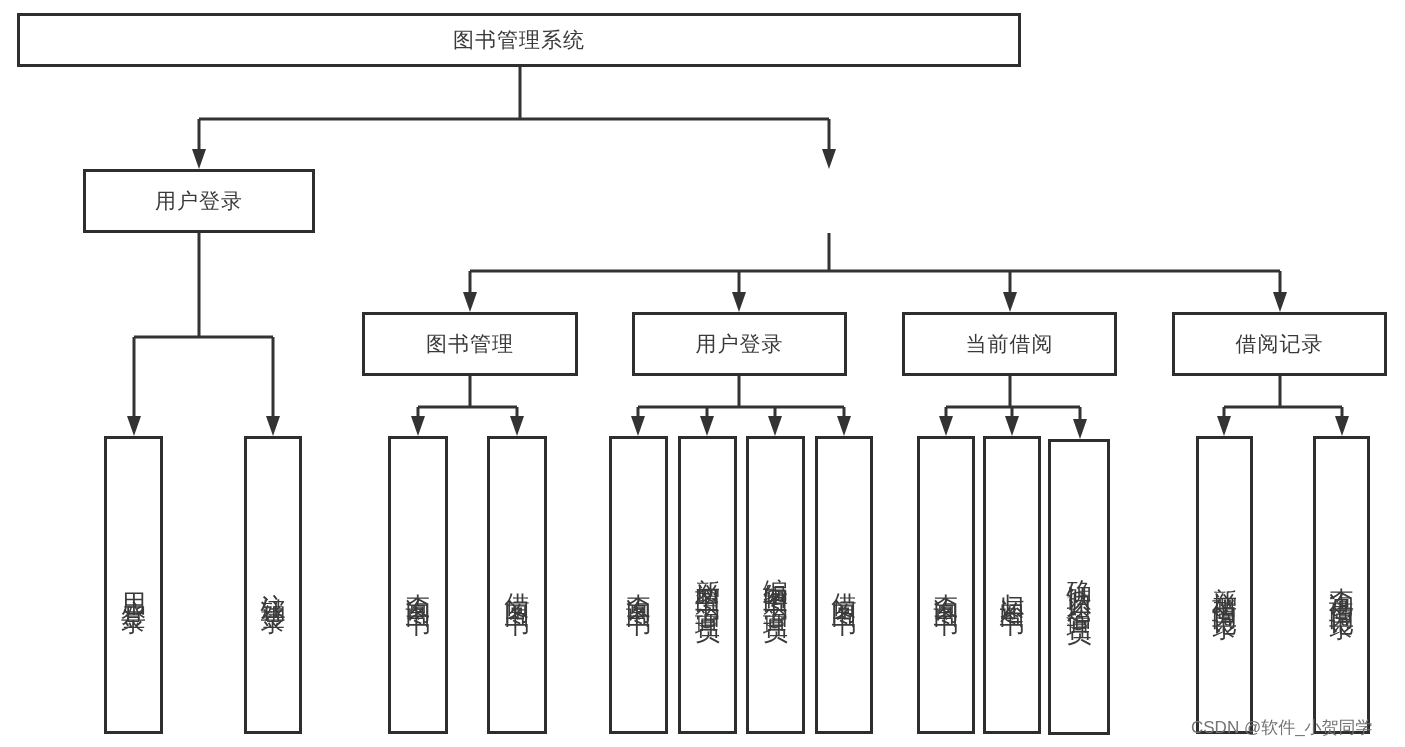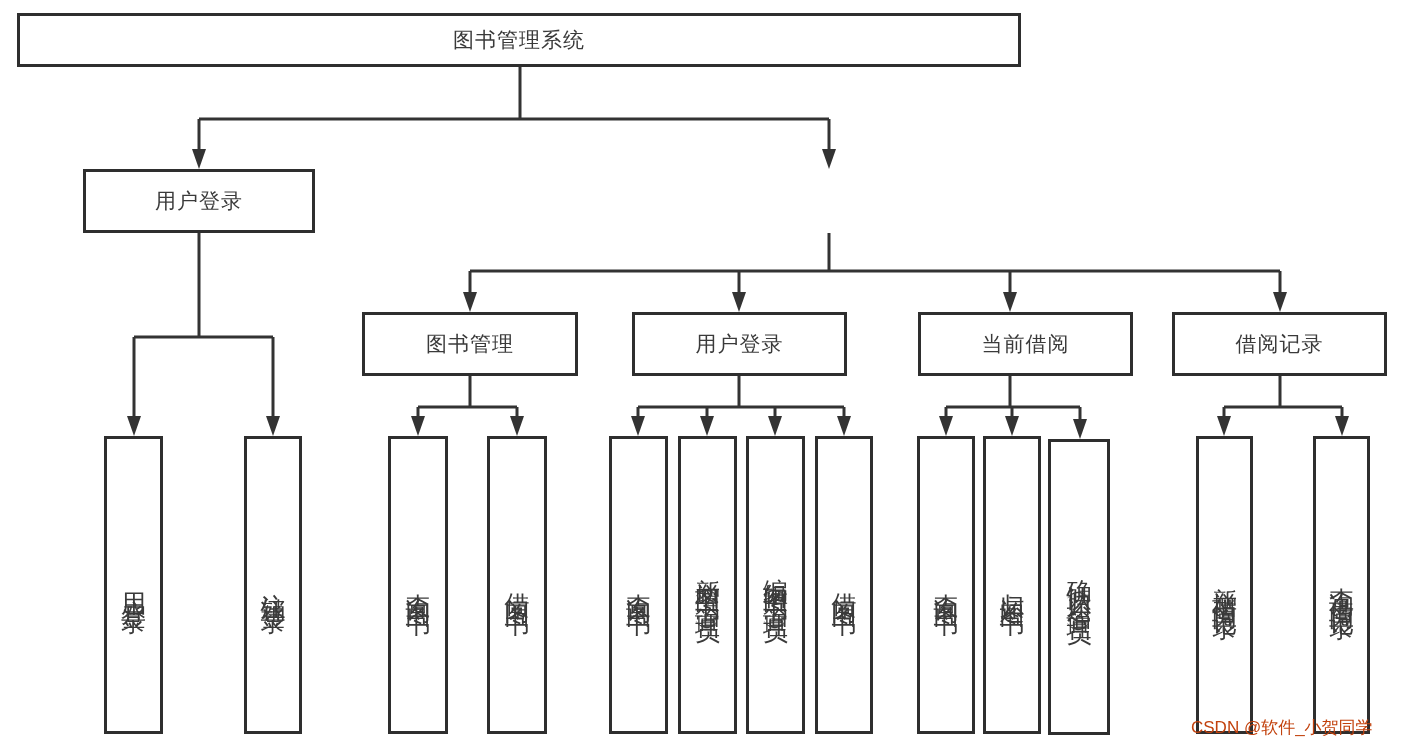--- a/index.html
+++ b/index.html
@@ -62,21 +62,21 @@
     font-size: 25px;
     line-height: 1;
     letter-spacing: 6px;
     color: #3a3a3a;
   }
   .watermark {
     position: absolute;
     left: 1191px;
     top: 716px;
     font-size: 17px;
-    color: #c2410c;
+    color: #737373;
     z-index: 5;
     white-space: nowrap;
   }
 </style>
 </head>
 <body>
 
 <div class="canvas">
 
   <svg class="wires" width="1405" height="747" viewBox="0 0 1405 747">
@@ -147,21 +147,21 @@
       <polygon points="1335,416 1349,416 1342,436"></polygon>
     </g>
   </svg>
 
   <div class="node" style="left:17px; top:13px; width:1004px; height:54px;">图书管理系统</div>
 
   <div class="node" style="left:83px; top:169px; width:232px; height:64px;">用户登录</div>
 
   <div class="node" style="left:362px; top:312px; width:216px; height:64px;">图书管理</div>
   <div class="node" style="left:632px; top:312px; width:215px; height:64px;">用户登录</div>
-  <div class="node" style="left:902px; top:312px; width:215px; height:64px;margin-left:16px;">当前借阅</div>
+  <div class="node" style="left:902px; top:312px; width:215px; height:64px;">当前借阅</div>
   <div class="node" style="left:1172px; top:312px; width:215px; height:64px;text-align:center;">借阅记录</div>
 
   <div class="leaf" style="left:104px; width:59px;">
     <span class="vtext">用户登录</span>
   </div>
   <div class="leaf" style="left:244px; width:58px;">
     <span class="vtext">注销登录</span>
   </div>
 
   <div class="leaf" style="left:388px; width:60px;">

